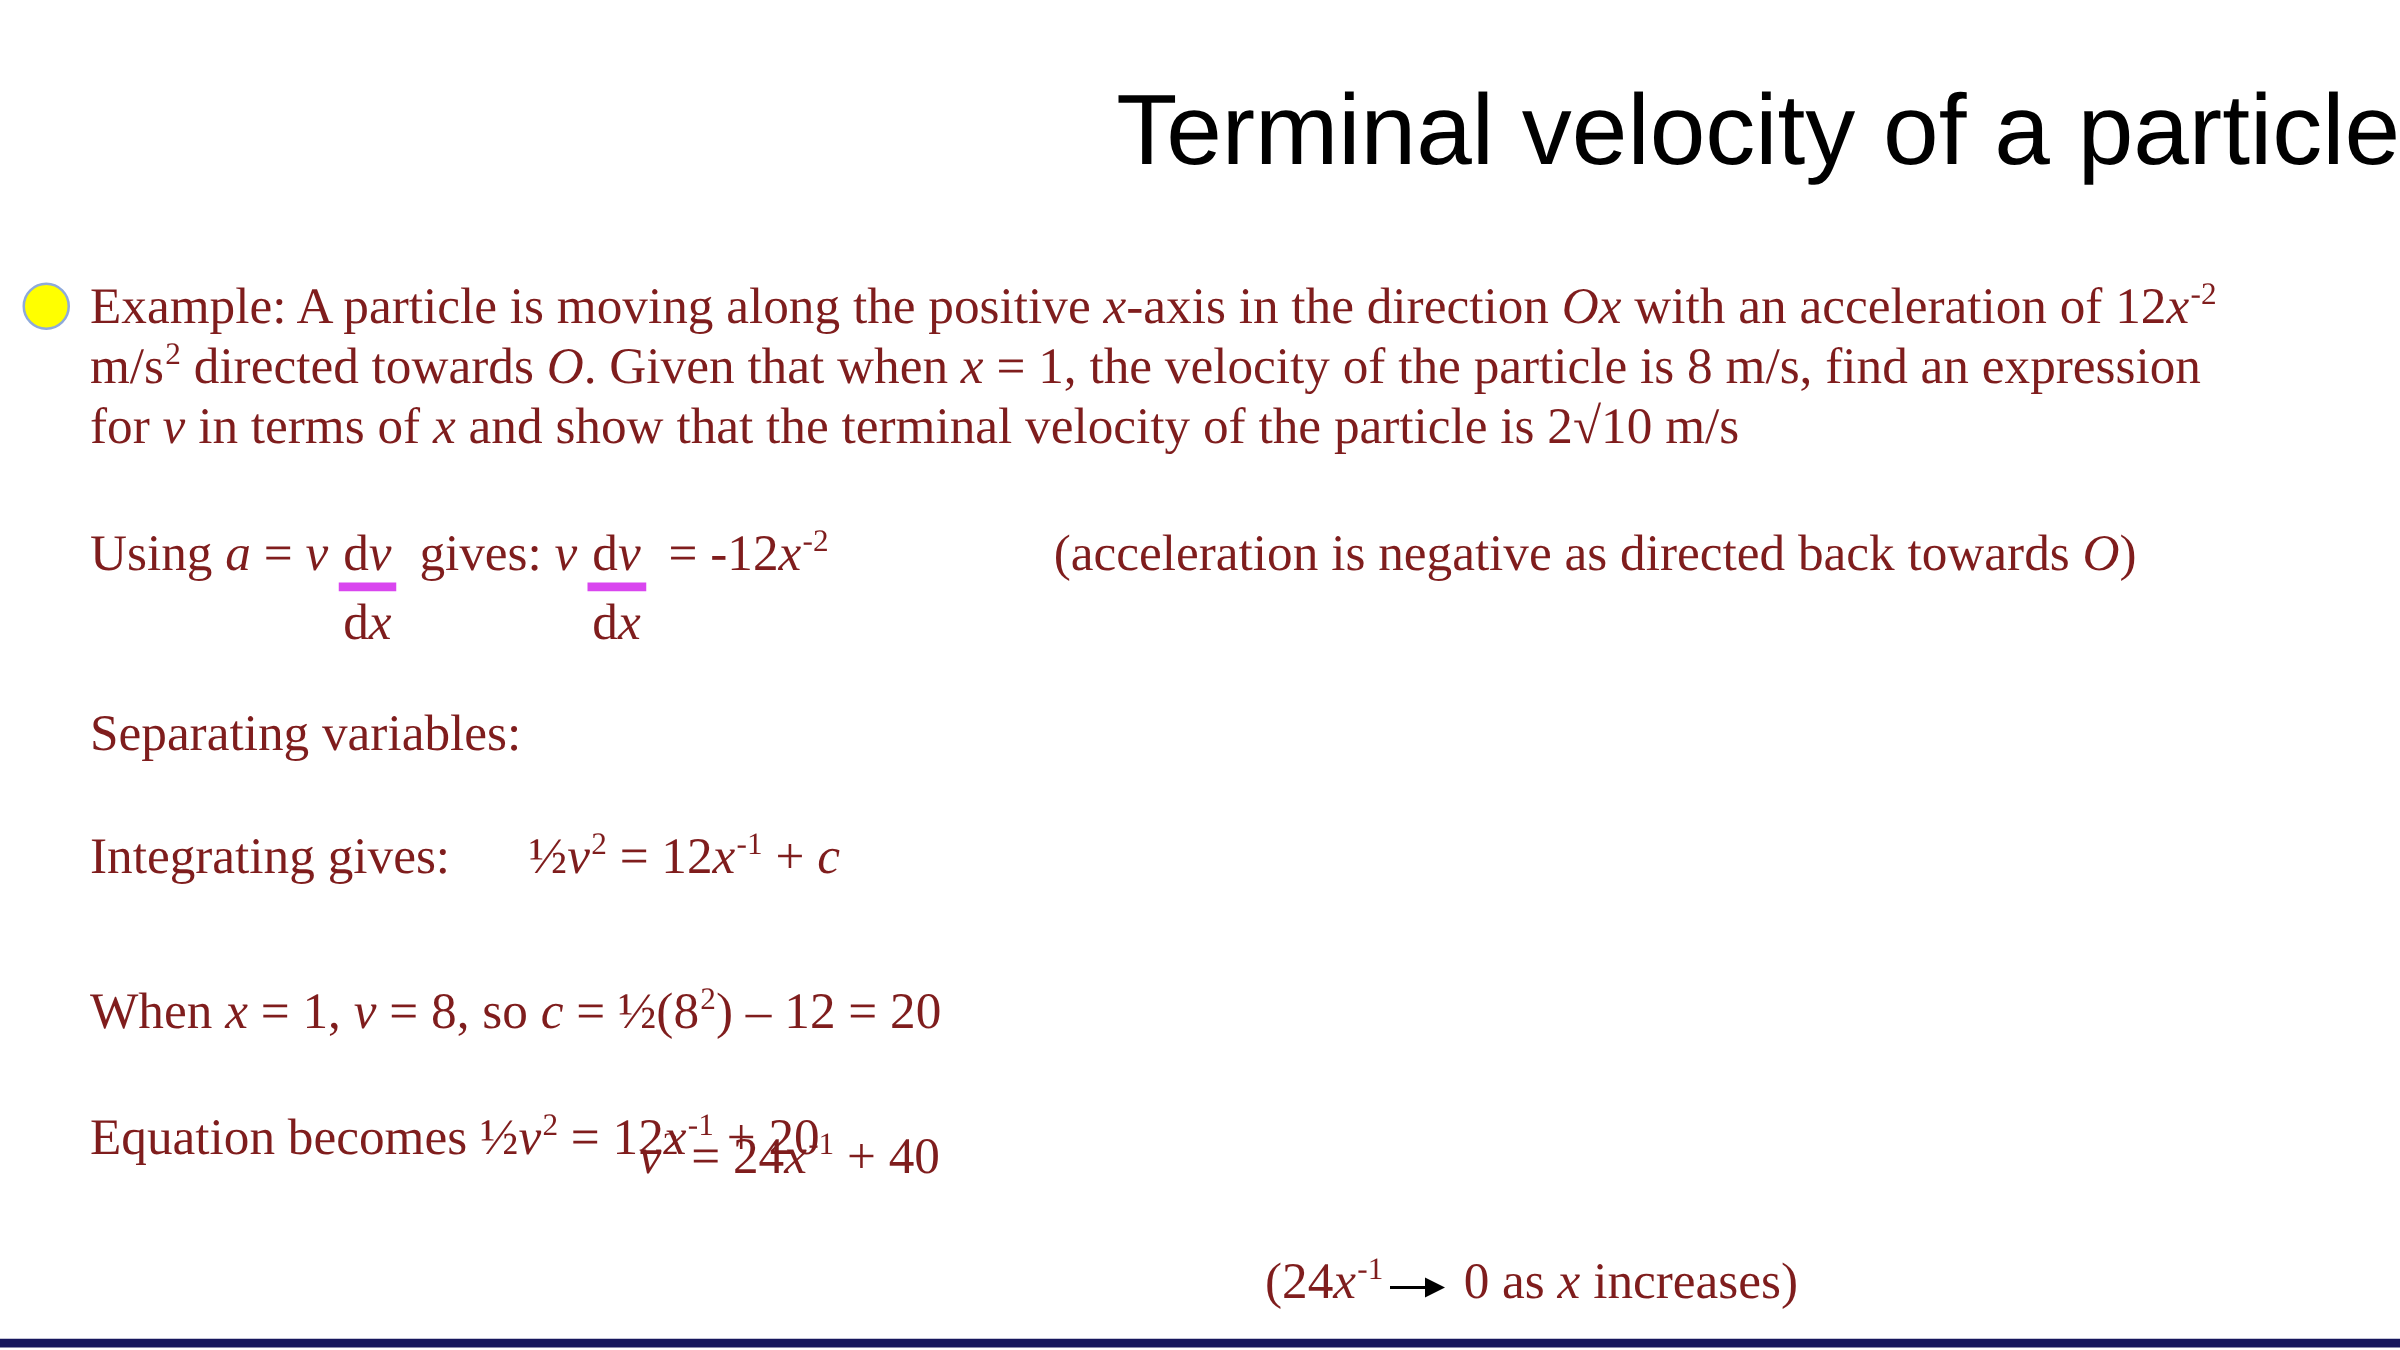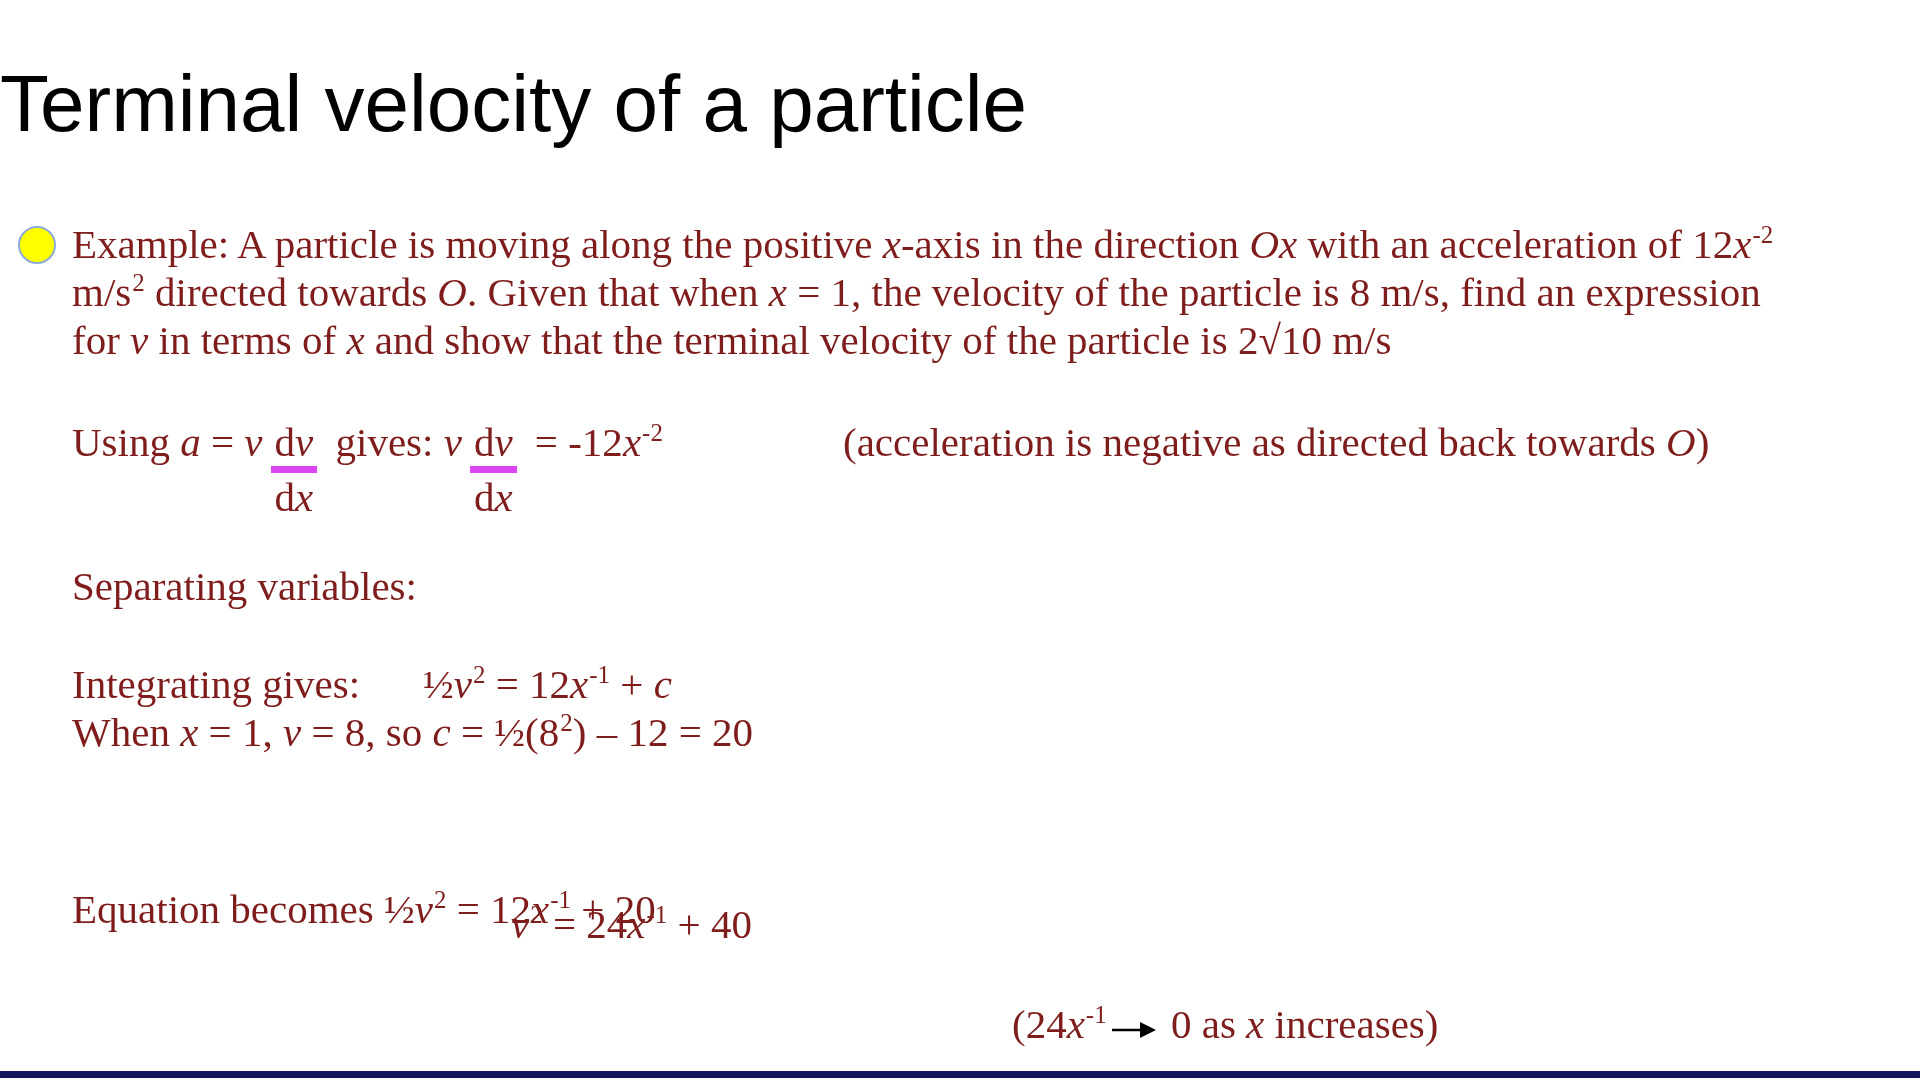--- a/index.html
+++ b/index.html
@@ -10,21 +10,21 @@
     background: #ffffff;
     overflow: hidden;
     font-family: "Liberation Serif", serif;
     color: #000000;
   }
   .title {
     position: absolute;
     top: 60px;
     left: 0;
     width: 100%;
-    text-align: left;
+    text-align: right;
     font-family: "Liberation Sans", sans-serif;
     font-size: 80px;
     line-height: 1.1;
     color: #000000;
   }
   .bullet {
     position: absolute;
     left: 18px;
     top: 226px;
     width: 38px;
@@ -87,21 +87,21 @@
 
   <div class="line" style="left:72px; top:418px;"><span>Using </span><span class="i">a</span><span> = </span><span class="i">v</span><span class="frac"><span class="num"><span>d</span><span class="i">v</span></span><span class="den"><span>d</span><span class="i">x</span></span></span><span> gives: </span><span class="i">v</span><span class="frac"><span class="num"><span>d</span><span class="i">v</span></span><span class="den"><span>d</span><span class="i">x</span></span></span><span> = -12</span><span class="i">x</span><span class="sup">-2</span></div>
 
   <div class="line" style="left:72px; top:562px;">Separating variables:</div>
 
   <div class="line" style="left:843px; top:418px;"><span>(acceleration is negative as directed back towards </span><span class="i">O</span><span>)</span></div>
 
   <div class="line" style="left:72px; top:660px;">Integrating gives:</div>
   <div class="line" style="left:423px; top:660px;"><span>½</span><span class="i">v</span><span class="sup">2</span><span> = 12</span><span class="i">x</span><span class="sup">-1</span><span> + </span><span class="i">c</span></div>
 
-  <div class="line" style="left:72px; top:708px;"><span>When </span><span class="i">x</span><span> = 1, </span><span class="i">v</span><span> = 8, so </span><span class="i">c</span><span> = ½(8</span><span class="sup">2</span><span>) – 12 = 20</span></div>
+  <div class="line" style="left:72px; top:784px;"><span>When </span><span class="i">x</span><span> = 1, </span><span class="i">v</span><span> = 8, so </span><span class="i">c</span><span> = ½(8</span><span class="sup">2</span><span>) – 12 = 20</span></div>
 
   <div class="line" style="left:72px; top:852px;margin-top:33px;"><span>Equation becomes ½</span><span class="i">v</span><span class="sup">2</span><span> = 12</span><span class="i">x</span><span class="sup">-1</span><span> + 20</span></div>
 
   <div class="line" style="left:511px; top:900px;"><span class="i">v</span><span class="sup">2</span><span> = 24</span><span class="i">x</span><span class="sup">-1</span><span> + 40</span></div>
 
 
   <div class="line" style="left:1012px; top:1000px;text-align:center;"><span>(24</span><span class="i">x</span><span class="sup">-1</span><svg class="arrow" width="44" height="18" viewBox="0 0 44 18">
         <line x1="0" y1="9" x2="30" y2="9" stroke="#000" stroke-width="2.5"></line>
         <polygon points="28,1 44,9 28,17" fill="#000"></polygon>
       </svg><span> 0 as </span><span class="i">x</span><span> increases)</span></div>

